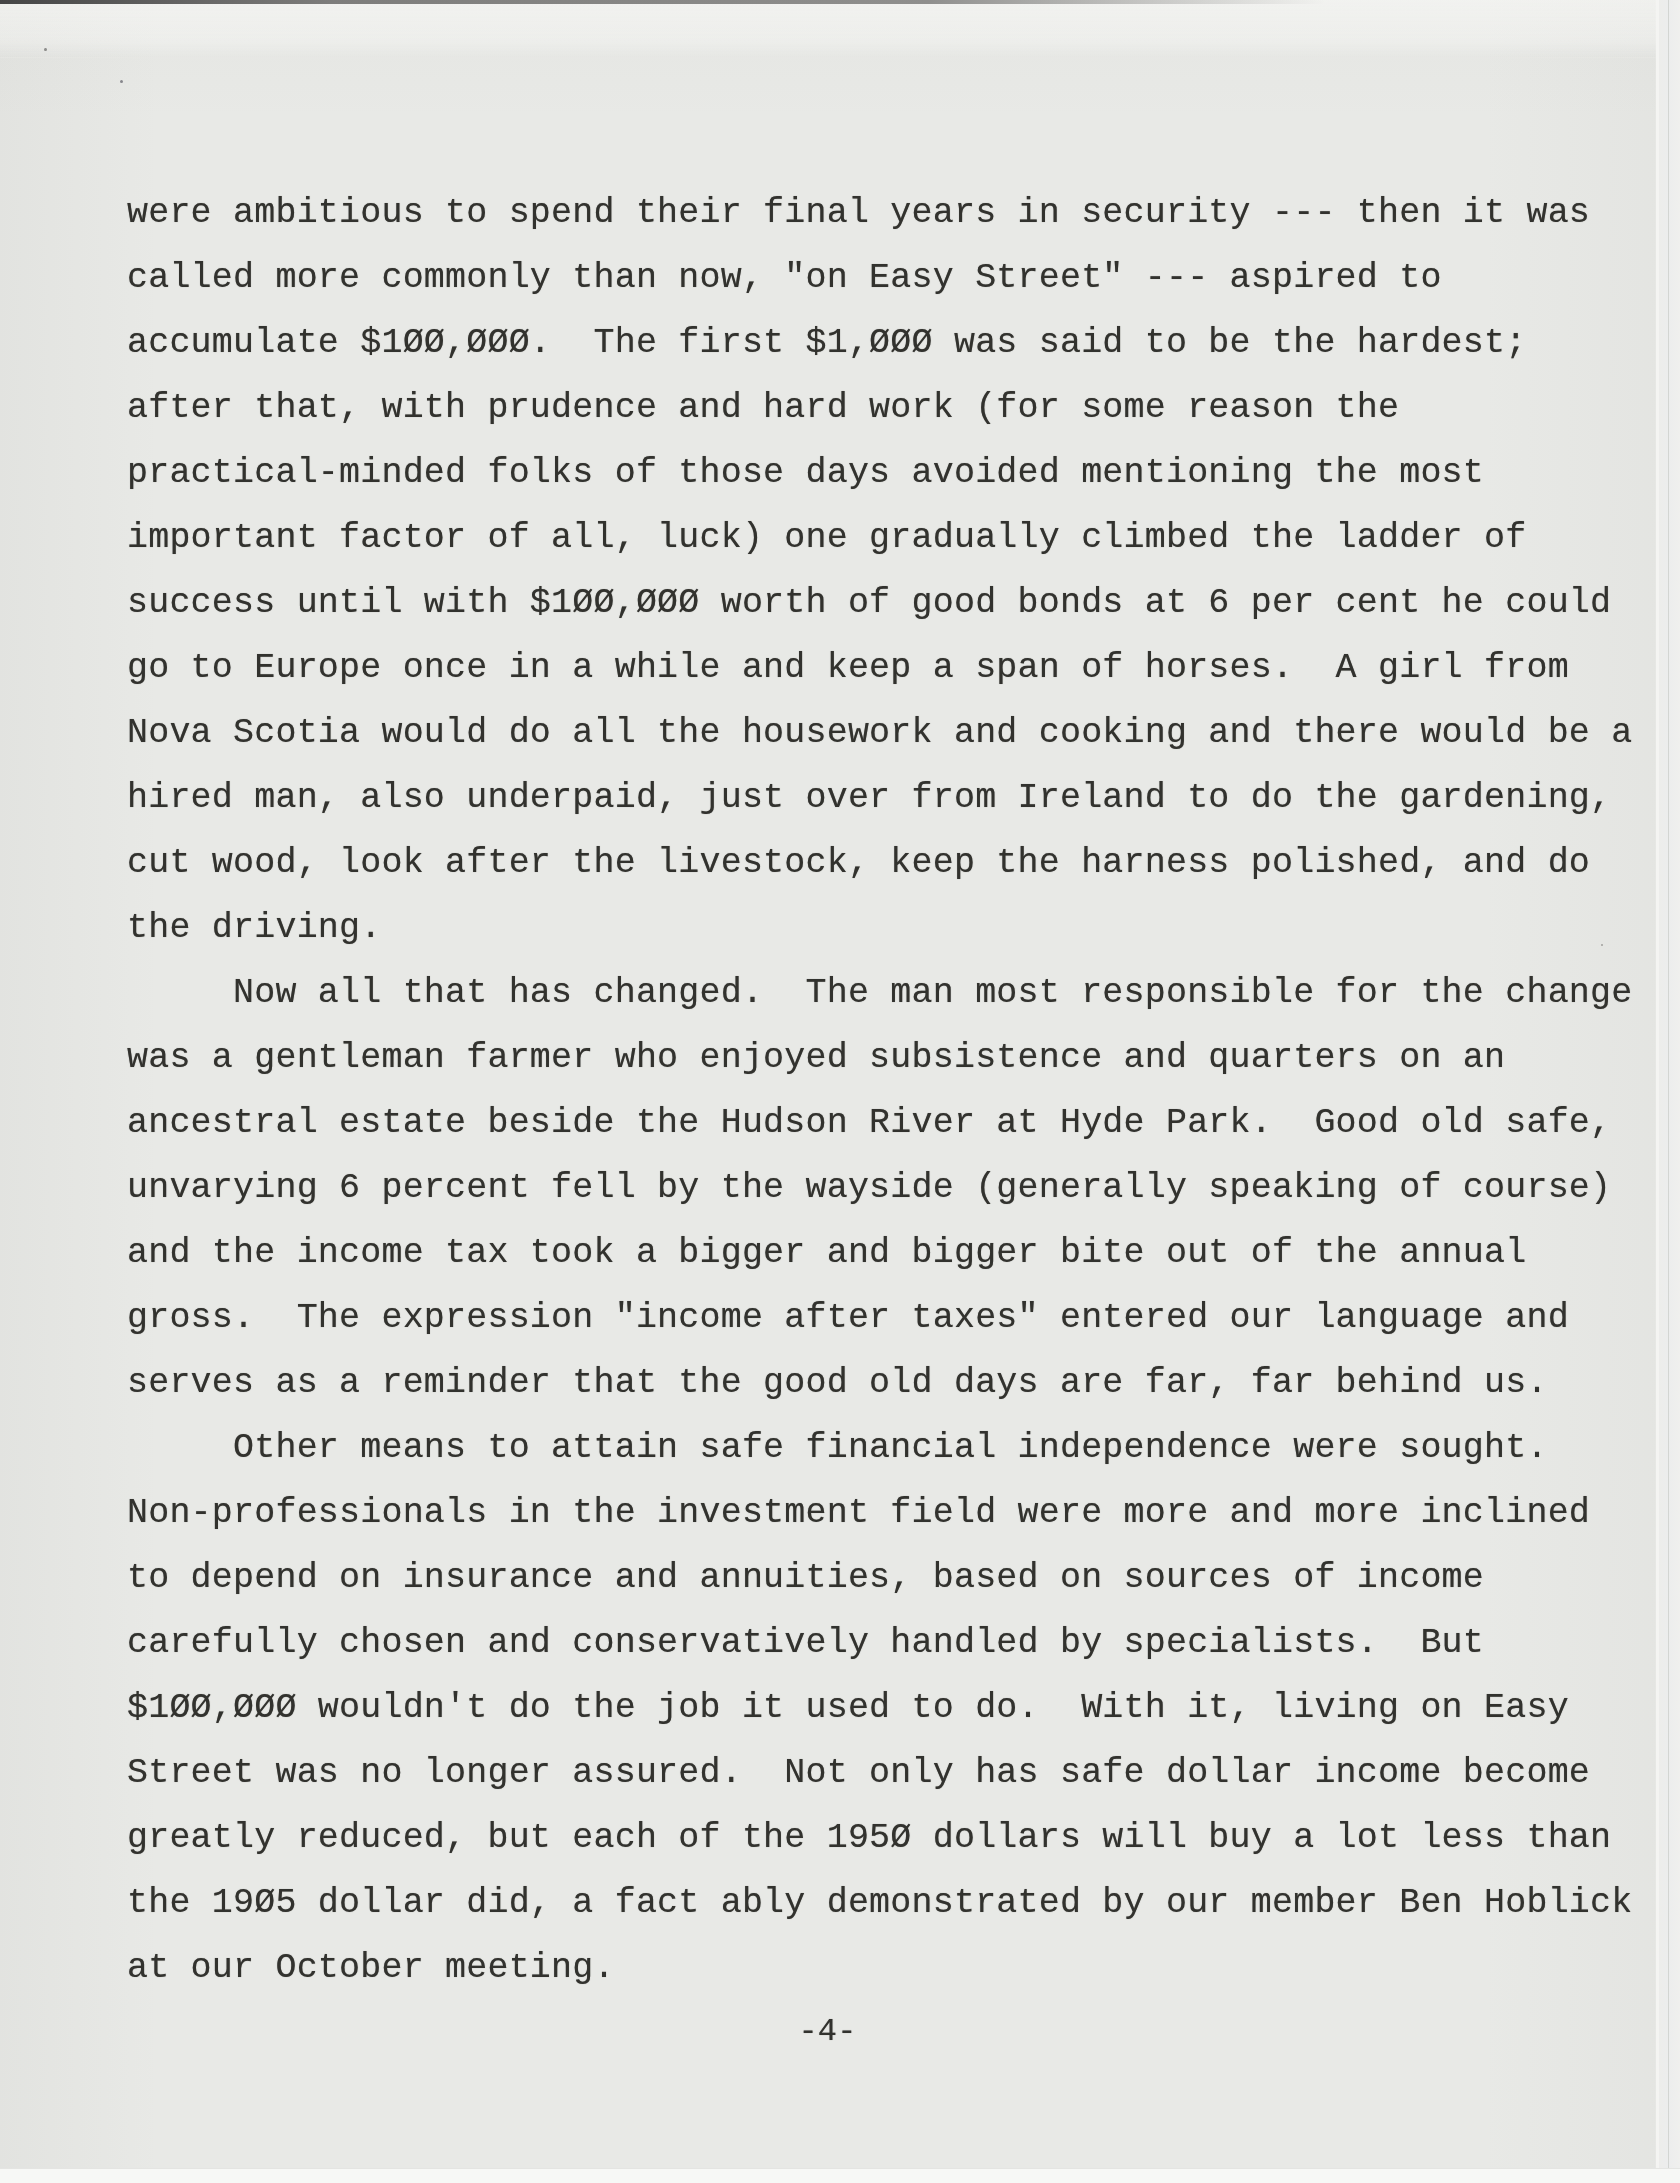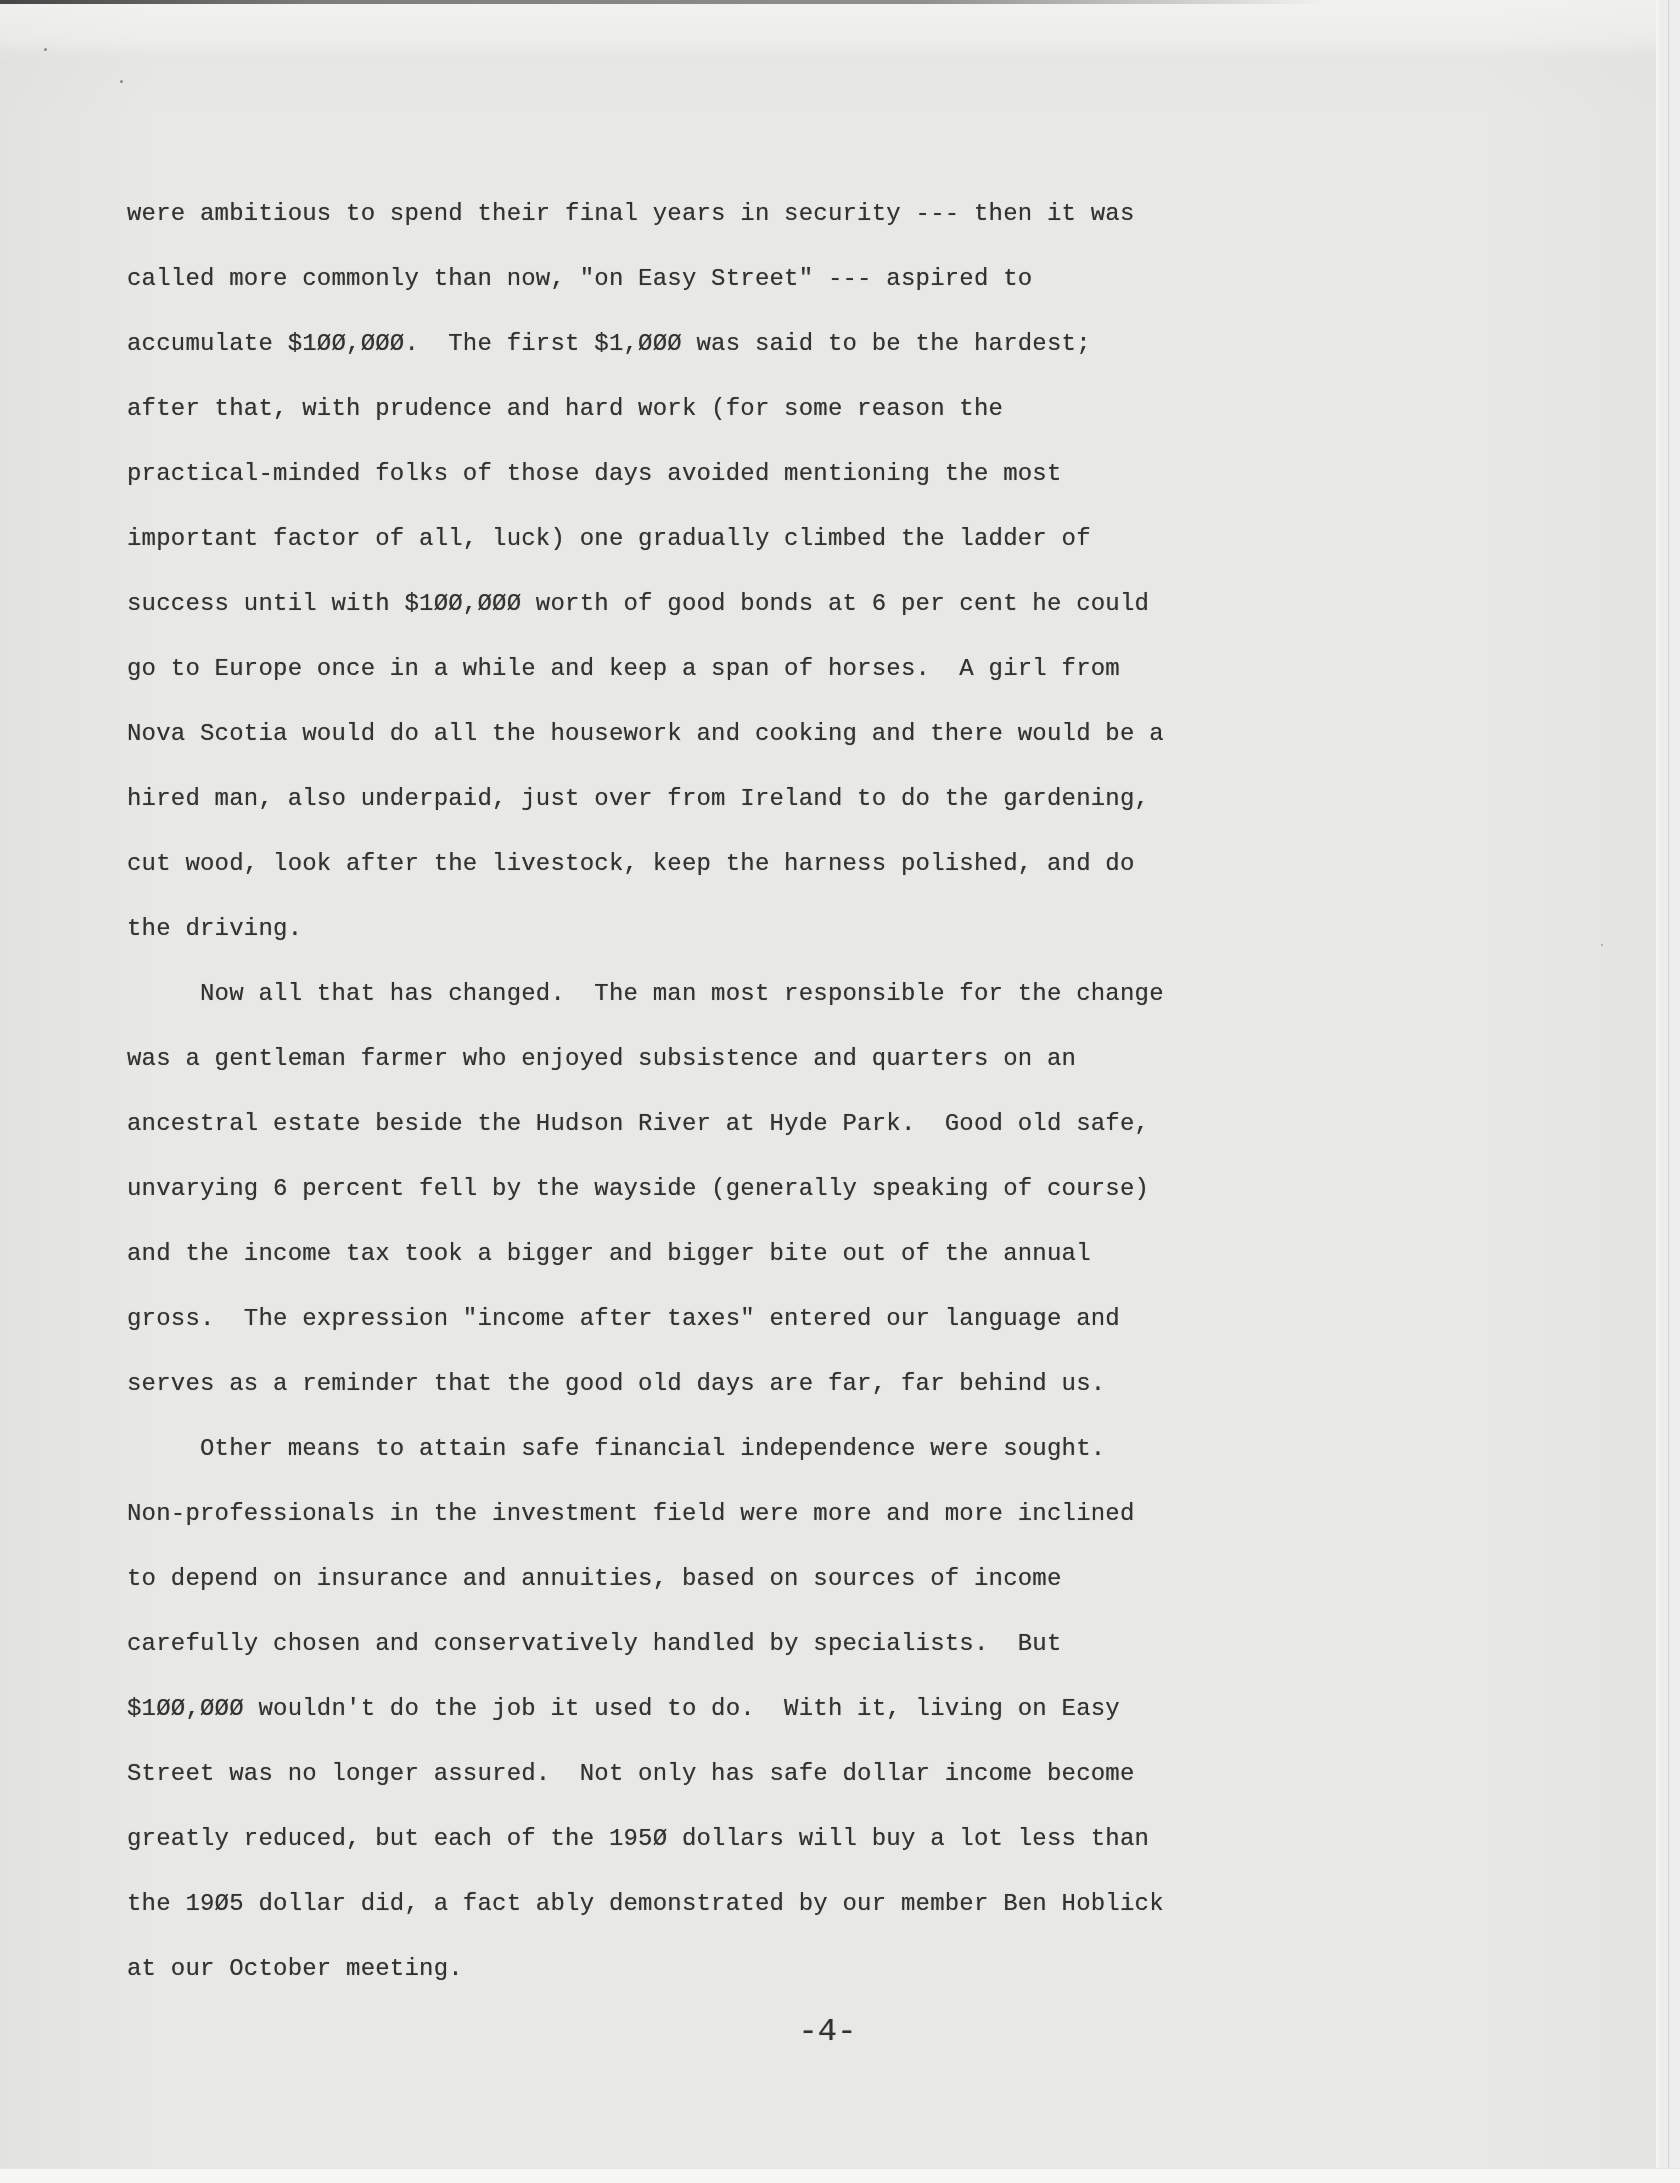--- a/index.html
+++ b/index.html
@@ -52,21 +52,21 @@
   }
   
   .speck { position: absolute; border-radius: 50%; }
   .speck.s1 { left: 44px;  top: 48px;   width: 2.6px; height: 3.3px; background: #8f8f8d; }
   .speck.s2 { left: 120px; top: 80px;  width: 3.3px; height: 3.3px; background: #87878c; }
   .speck.s3 { left: 1601px; top: 944px; width: 2px; height: 2px; background: #a0a09e; }
   
   .text-block {
     position: absolute;
     left: 127px; top: 181px;
-    font-size: 24px;
+    font-size: 35px;
     line-height: 65px;
     letter-spacing: 0.2px;
     color: #32322e;
     white-space: pre;
     text-shadow: 0 0 0.8px rgba(50,50,46,0.55);
   }
   .tw-line { height: 65px; }
   
   .page-number {
     position: absolute;

